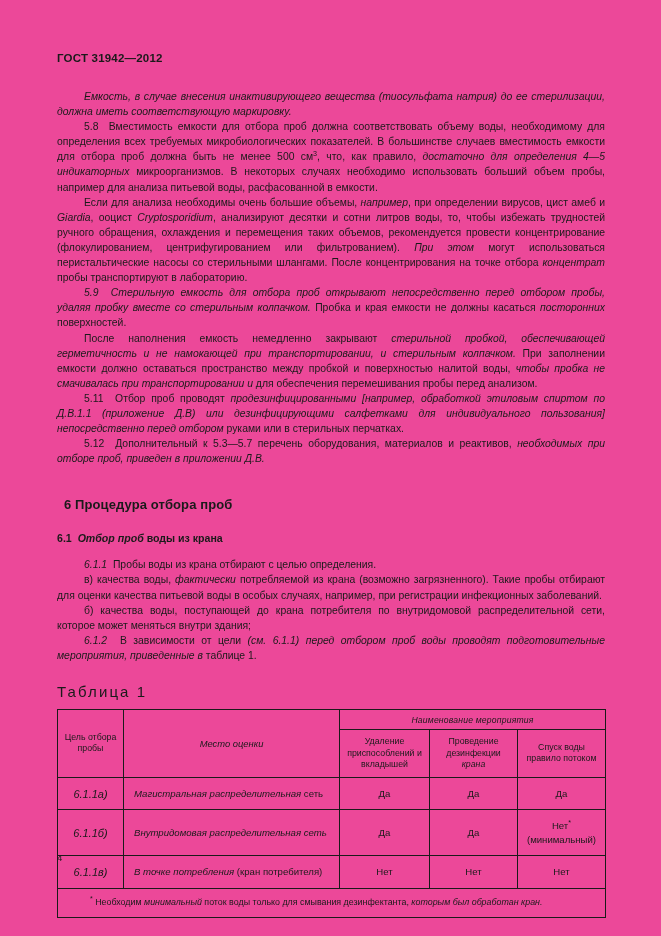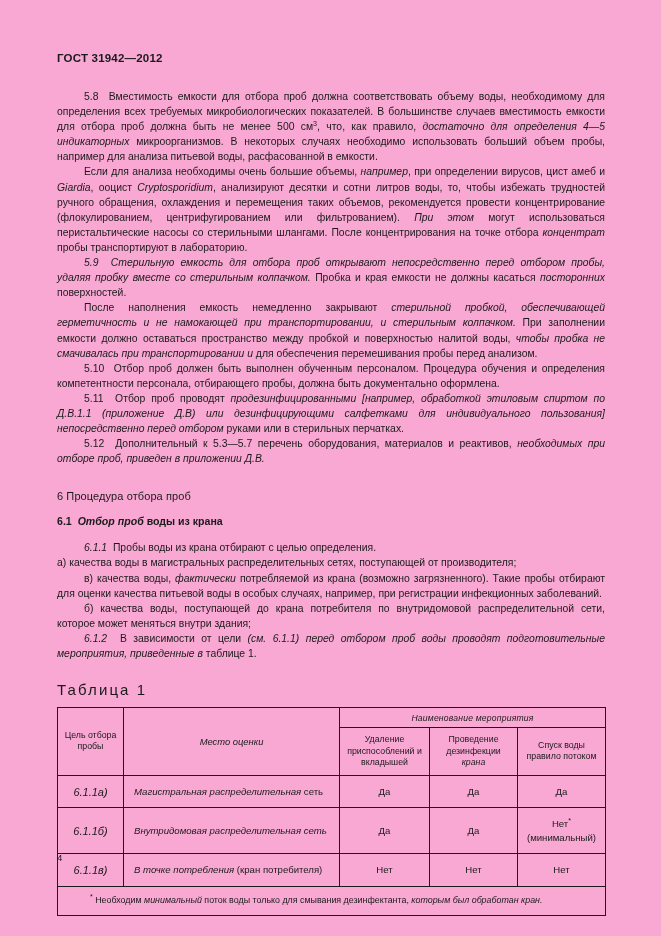--- a/index.html
+++ b/index.html
@@ -8,21 +8,21 @@
     background: #ffffff;
   }
   body {
     font-family: "Liberation Sans", sans-serif;
     color: #1a1a1a;
   }
   .page {
     position: relative;
     width: 661px;
     height: 936px;
-    background: #f9a8d4;
+    background: #ec4899;
     box-sizing: border-box;
     overflow: hidden;
   }
   .content {
     position: absolute;
     left: 57px;
     top: 52px;
     width: 548px;
   }
 
@@ -50,23 +50,23 @@
     font-style: italic;
   }
   sup {
     font-size: 7.2px;
     vertical-align: super;
     line-height: 0;
   }
 
   
   h2.sec {
-    margin: 0;
-    font-size: 11px;
-    font-weight: normal;
+    margin: 7px;
+    font-size: 13px;
+    font-weight: bold;
     letter-spacing: 0.1px;
   }
   h3.subsec {
     margin: 0;
     font-size: 10.6px;
     font-weight: bold;
   }
   h3.subsec .num {
     font-style: normal;
   }
@@ -163,48 +163,47 @@
   }
 </style>
 </head>
 <body>
 
 <div class="page">
   <div class="content">
 
     <div class="doc-header">ГОСТ 31942—2012</div>
 
+    <p class="para"><i>Емкость, в случае внесения инактивирующего вещества (тиосульфата натрия) до ее стерилизации, должна иметь соответствующую маркировку.</i></p>
 
     <p class="para"><span>5.8</span>&nbsp; <span>Вместимость емкости для отбора проб должна соответствовать объему воды, необходимому для определения всех требуемых микробиологических показателей. В большинстве случаев вместимость емкости для отбора проб должна быть не менее 500 см</span><sup>3</sup><span>, что, как правило, </span><i>достаточно для определения 4—5 индикаторных</i><span> микроорганизмов. В некоторых случаях необходимо использовать больший объем пробы, например для анализа питьевой воды, расфасованной в емкости.</span></p>
 
     <p class="para"><span>Если для анализа необходимы очень большие объемы, </span><i>например</i><span>, при определении вирусов, цист амеб и </span><i>Giardia</i><span>, ооцист </span><i>Cryptosporidium</i><span>, анализируют десятки и сотни литров воды, то, чтобы избежать трудностей ручного обращения, охлаждения и перемещения таких объемов, рекомендуется провести концентрирование (флокулированием, центрифугированием или фильтрованием). </span><i>При этом</i><span> могут использоваться перистальтические насосы со стерильными шлангами. После концентрирования на точке отбора </span><i>концентрат</i><span> пробы транспортируют в лабораторию.</span></p>
 
     <p class="para"><i>5.9</i>&nbsp; <i>Стерильную емкость для отбора проб открывают непосредственно перед отбором пробы, удаляя пробку вместе со стерильным колпачком.</i><span> Пробка и края емкости не должны касаться </span><i>посторонних</i><span> поверхностей.</span></p>
 
     <p class="para"><span>После наполнения емкость немедленно закрывают </span><i>стерильной пробкой, обеспечивающей герметичность и не намокающей при транспортировании, и стерильным колпачком.</i><span> При заполнении емкости должно оставаться пространство между пробкой и поверхностью налитой воды, </span><i>чтобы пробка не смачивалась при транспортировании и</i><span> для обеспечения перемешивания пробы перед анализом.</span></p>
 
-    <p class="para"><span>5.10</span>&nbsp; <span>Отбор проб должен быть выполнен обученным персоналом. Процедура обучения и определения компетентности персонала, отбирающего пробы, должна быть документально оформлена.</span></p>
 
     <p class="para"><span>5.11</span>&nbsp; <span>Отбор проб проводят </span><i>продезинфицированными [например, обработкой этиловым спиртом по Д.В.1.1 (приложение Д.В) или дезинфицирующими салфетками для индивидуального пользования]</i><span> </span><i>непосредственно перед отбором</i><span> руками или в стерильных перчатках.</span></p>
 
     <p class="para"><span>5.12</span>&nbsp; <span>Дополнительный к 5.3—5.7 перечень оборудования, материалов и реактивов, </span><i>необходимых при отборе проб, приведен в приложении Д.В.</i></p>
 
     <div class="sp-before-sec"></div>
 
     <h2 class="sec">6  Процедура отбора проб</h2>
 
     <div class="sp-after-sec"></div>
 
     <h3 class="subsec"><span class="num">6.1</span>&nbsp; <i>Отбор проб</i><span> воды из крана</span></h3>
 
     <div class="sp-after-sub"></div>
 
     <p class="para"><i>6.1.1</i>&nbsp; <span>Пробы воды из крана отбирают с целью определения.</span></p>
 
-    <p class="para noindent"><span>а) качества воды в магистральных распределительных сетях, поступающей от производителя;</span></p>
 
     <p class="para"><span>в) качества воды, </span><i>фактически</i><span> потребляемой из крана (возможно загрязненного). Такие пробы отбирают для оценки качества питьевой воды в особых случаях, например, при регистрации инфекционных заболеваний.</span></p>
 
     <p class="para"><span>б) качества воды, поступающей до крана потребителя по внутридомовой распределительной сети, которое может меняться внутри здания;</span></p>
 
     <p class="para"><i>6.1.2</i>&nbsp; <span>В зависимости от цели </span><i>(см. 6.1.1) перед отбором проб воды проводят подготовительные мероприятия, приведенные в</i><span> таблице 1.</span></p>
 
     <div class="sp-table"></div>
 
     <div class="table-caption">Таблица 1</div>

